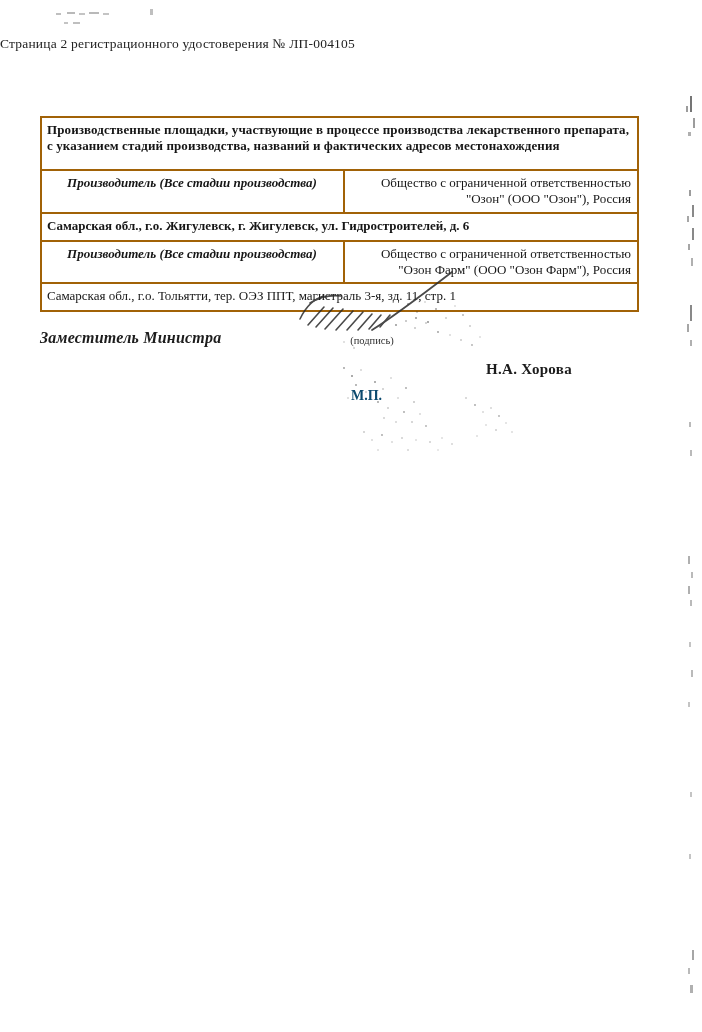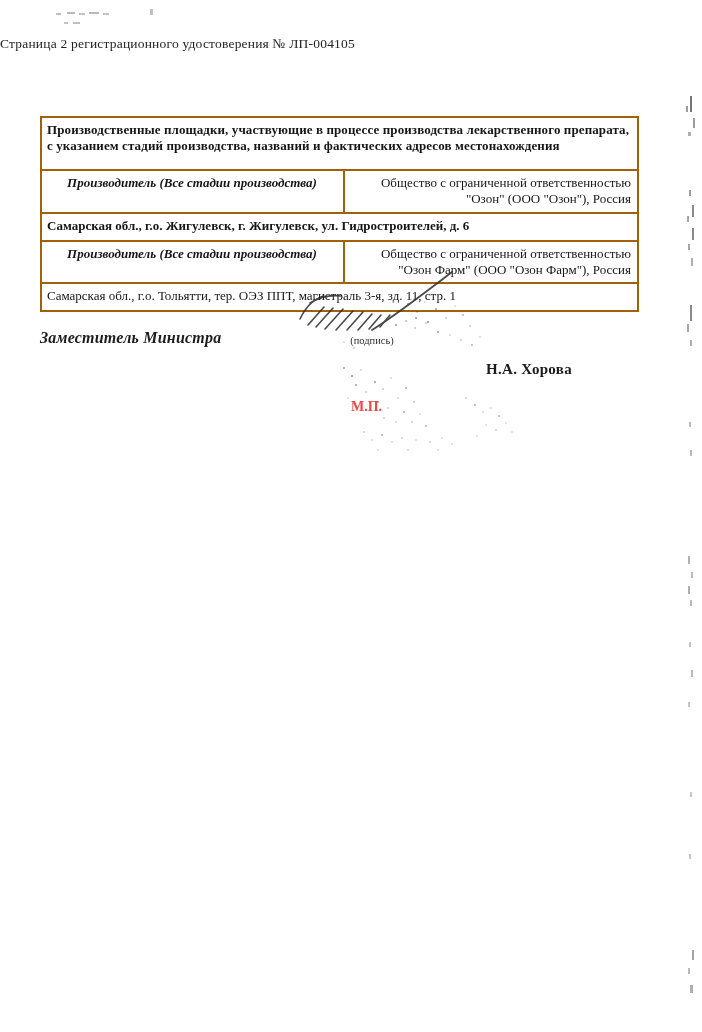--- a/index.html
+++ b/index.html
@@ -23,21 +23,21 @@
   }
   td.title{font-weight:bold;height:42px;letter-spacing:.1px;}
   td.role{font-weight:bold;font-style:italic;height:30px;text-align:center;}
   td.org{padding-left:8px;text-align:right;}
   td.addr{height:17px;}
   td.addr-bold{font-weight:600;}
   .sig-title{position:absolute;left:40px;top:329px;font-size:16px;font-weight:bold;letter-spacing:.2px;font-style:italic;}
   .sig-name{position:absolute;left:486px;top:329px;font-size:15px;font-weight:bold;letter-spacing:.3px;margin-top:32px;}
   .sig-caption{position:absolute;left:340px;top:335px;width:64px;text-align:center;
     font-size:10.5px;color:#2e2e2e;}
-  .mp{position:absolute;left:351px;top:388px;font-size:14px;font-weight:bold;color:#ef4444;margin-top:11px;}
+  .mp{position:absolute;left:351px;top:388px;font-size:14px;font-weight:bold;color:#0c4a6e;}
   .sig-svg{position:absolute;left:280px;top:263px;}
   .stamp-svg{position:absolute;left:320px;top:290px;}
   .ea{position:absolute;background:#3a3a3a;}
   .tl{position:absolute;background:#8a8a8a;}
 </style>
 </head>
 <body>
 
 <div class="page">
 

